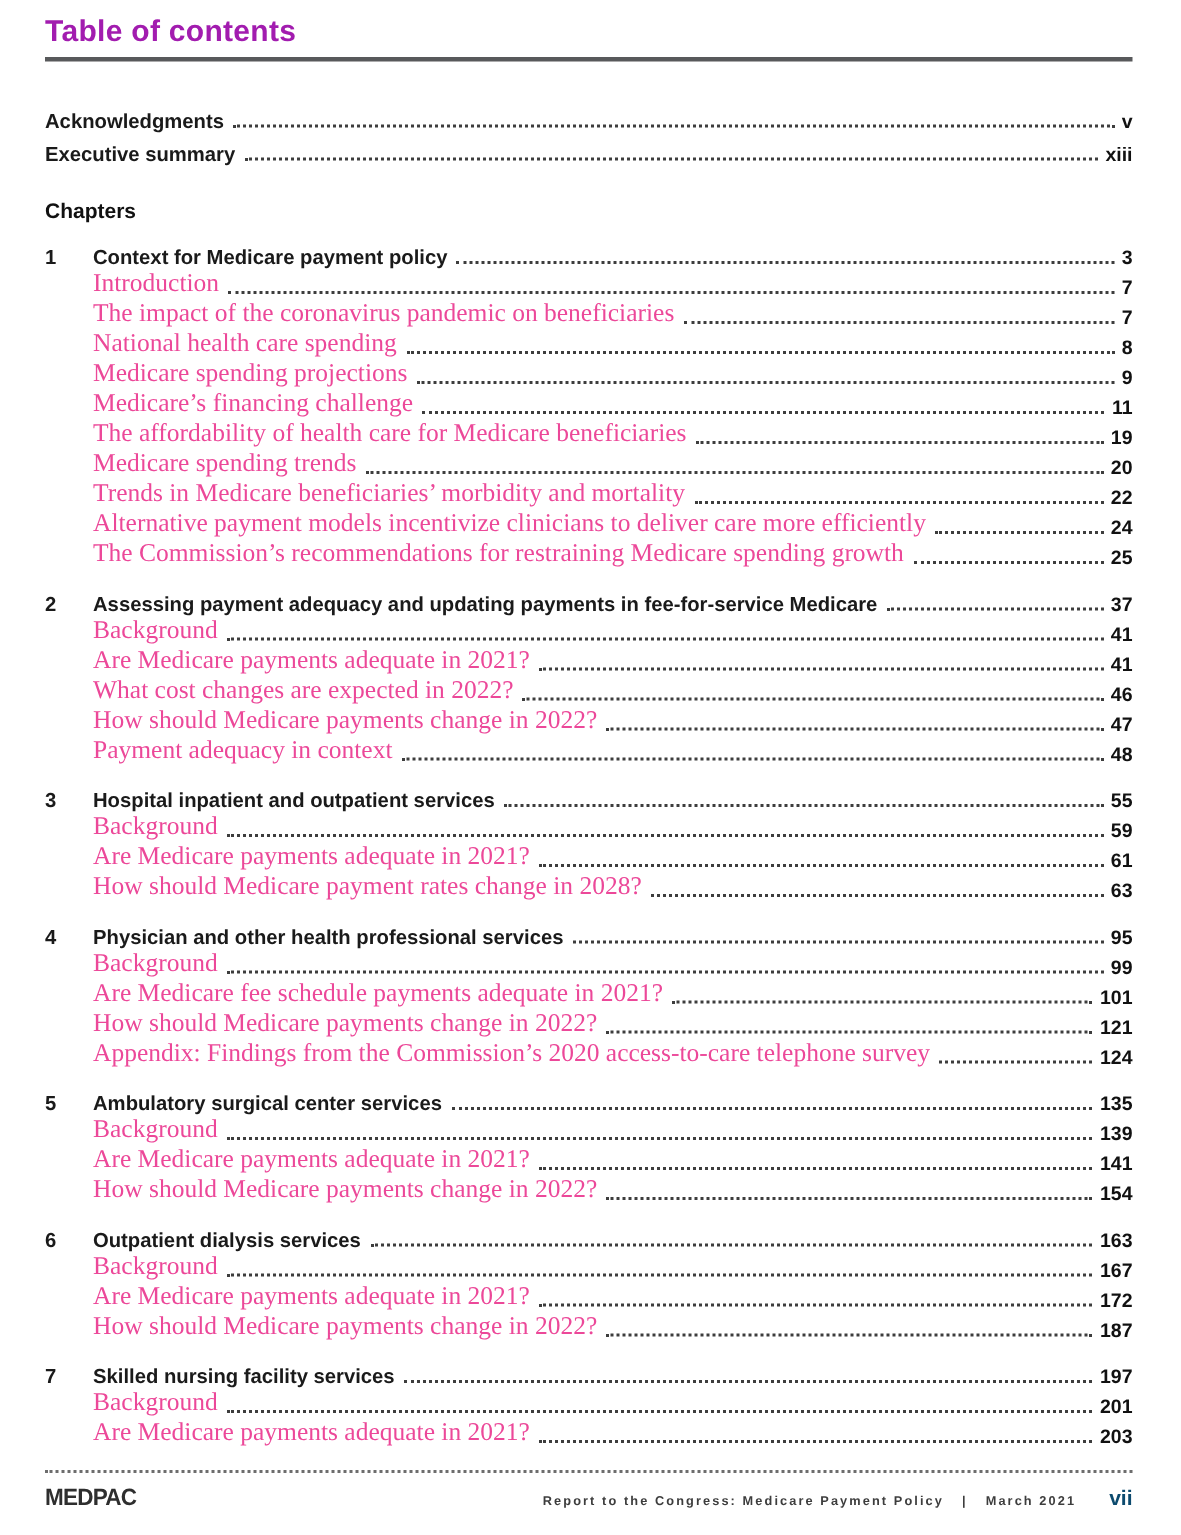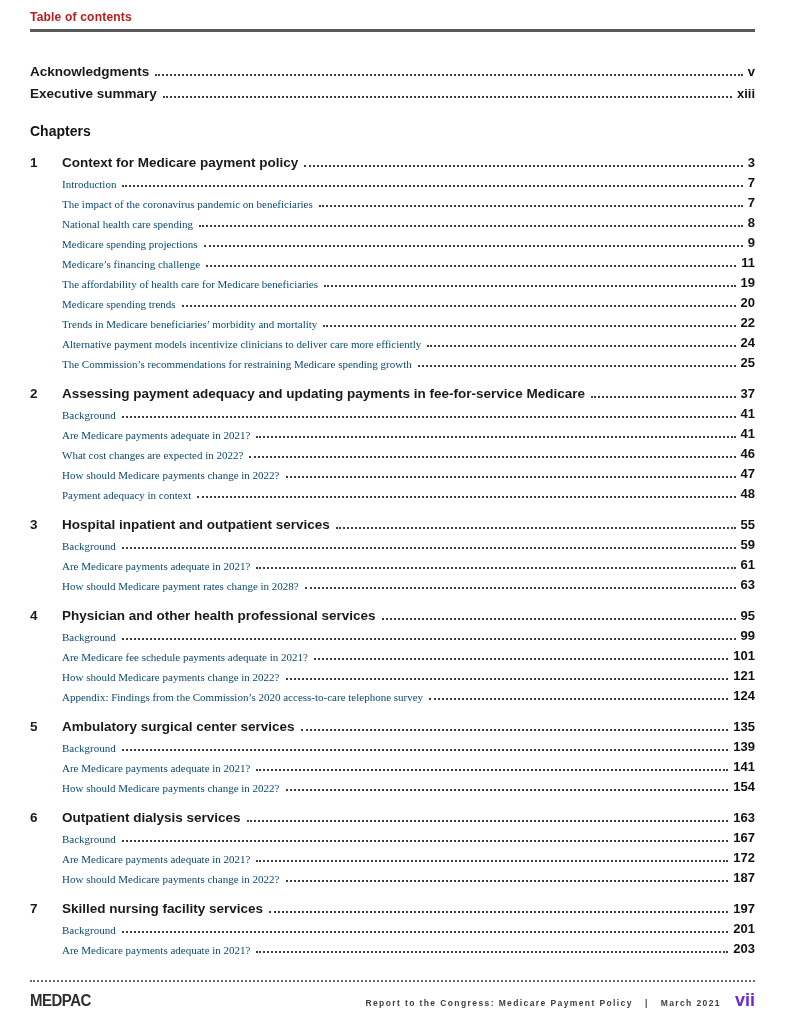--- a/index.html
+++ b/index.html
@@ -7,24 +7,24 @@
   body {
     font-family: "Liberation Sans", sans-serif;
     color: #1a1a1a;
     position: relative;
     padding: 10px 32px 0 30px;
     overflow: hidden;
   }
 
   
   .page-title {
-    font-size: 12px;
+    font-size: 20px;
     font-weight: bold;
     letter-spacing: 0.2px;
-    color: #b91c1c;
+    color: #a21caf;
   }
   .title-rule {
     margin-top: 5px;
     height: 3px;
     background: #58595b;
     border: none;
   }
 
   
   .row {
@@ -72,22 +72,22 @@
   }
   .chapter-row .col-label {
     font-weight: bold;
     font-size: 13.5px;
     white-space: nowrap;
   }
   .section-row { height: 20px; }
   .section-row .col-num { flex: 0 0 32px; }
   .section-row .col-label {
     font-family: "Liberation Serif", serif;
-    font-size: 11px;
-    color: #0c4a6e;
+    font-size: 17px;
+    color: #ec4899;
     white-space: nowrap;
   }
 
   
   .footer {
     position: absolute;
     left: 30px;
     right: 32px;
     top: 980px;
   }
@@ -115,24 +115,24 @@
     gap: 12px;
   }
   .footer-report-line, .footer-date, .footer-sep {
     font-size: 8.5px;
     font-weight: bold;
     letter-spacing: 1.4px;
     color: #3d3d3d;
     white-space: nowrap;
   }
   .footer-page-number {
-    font-size: 18px;
-    font-weight: bold;
-    color: #6d28d9;
-    margin-left: 2px;
+    font-size: 14px;
+    font-weight: bold;
+    color: #0c4a6e;
+    margin-left: 10px;
   }
 </style>
 </head>
 <body>
 
 <header>
   <h1 class="page-title">Table of contents</h1>
   <div class="title-rule"></div>
 </header>
 

